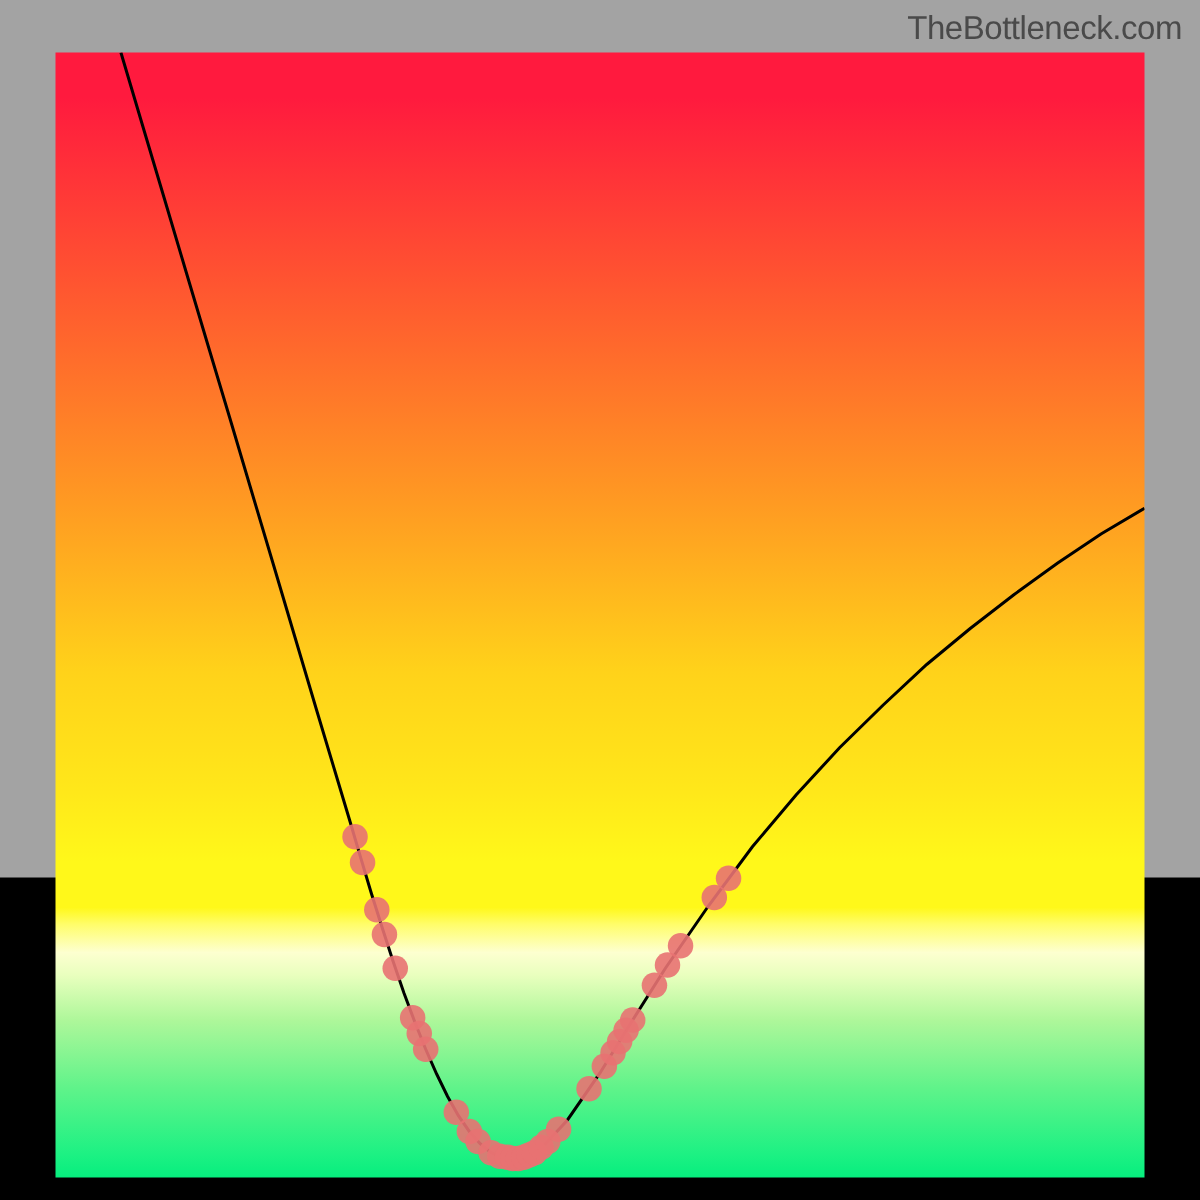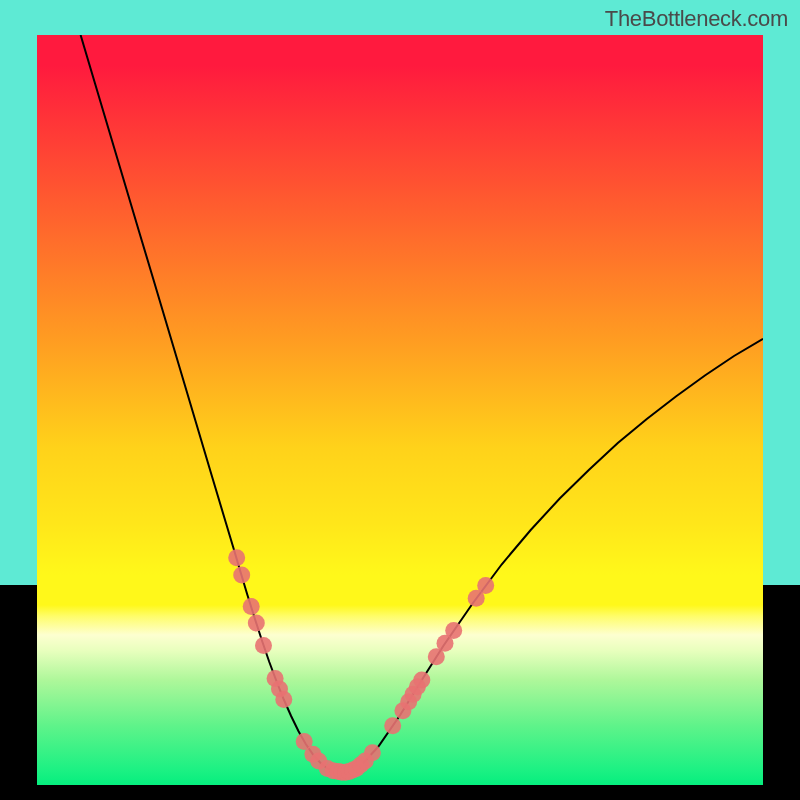--- a/index.html
+++ b/index.html
@@ -8,21 +8,21 @@
     width: 800px;
     height: 800px;
     overflow: hidden;
     font-family: Arial, Helvetica, sans-serif;
     background: #000;
   }
   .frame {
     position: relative;
     width: 800px;
     height: 585px;
-    background: #5eead4;
+    background: #a3a3a3;
   }
   .plot-area {
     position: absolute;
     left: 37px;
     top: 35px;
     width: 726px;
     height: 750px;
     background: linear-gradient(
       to bottom,
       #ff1a3e 0%,

